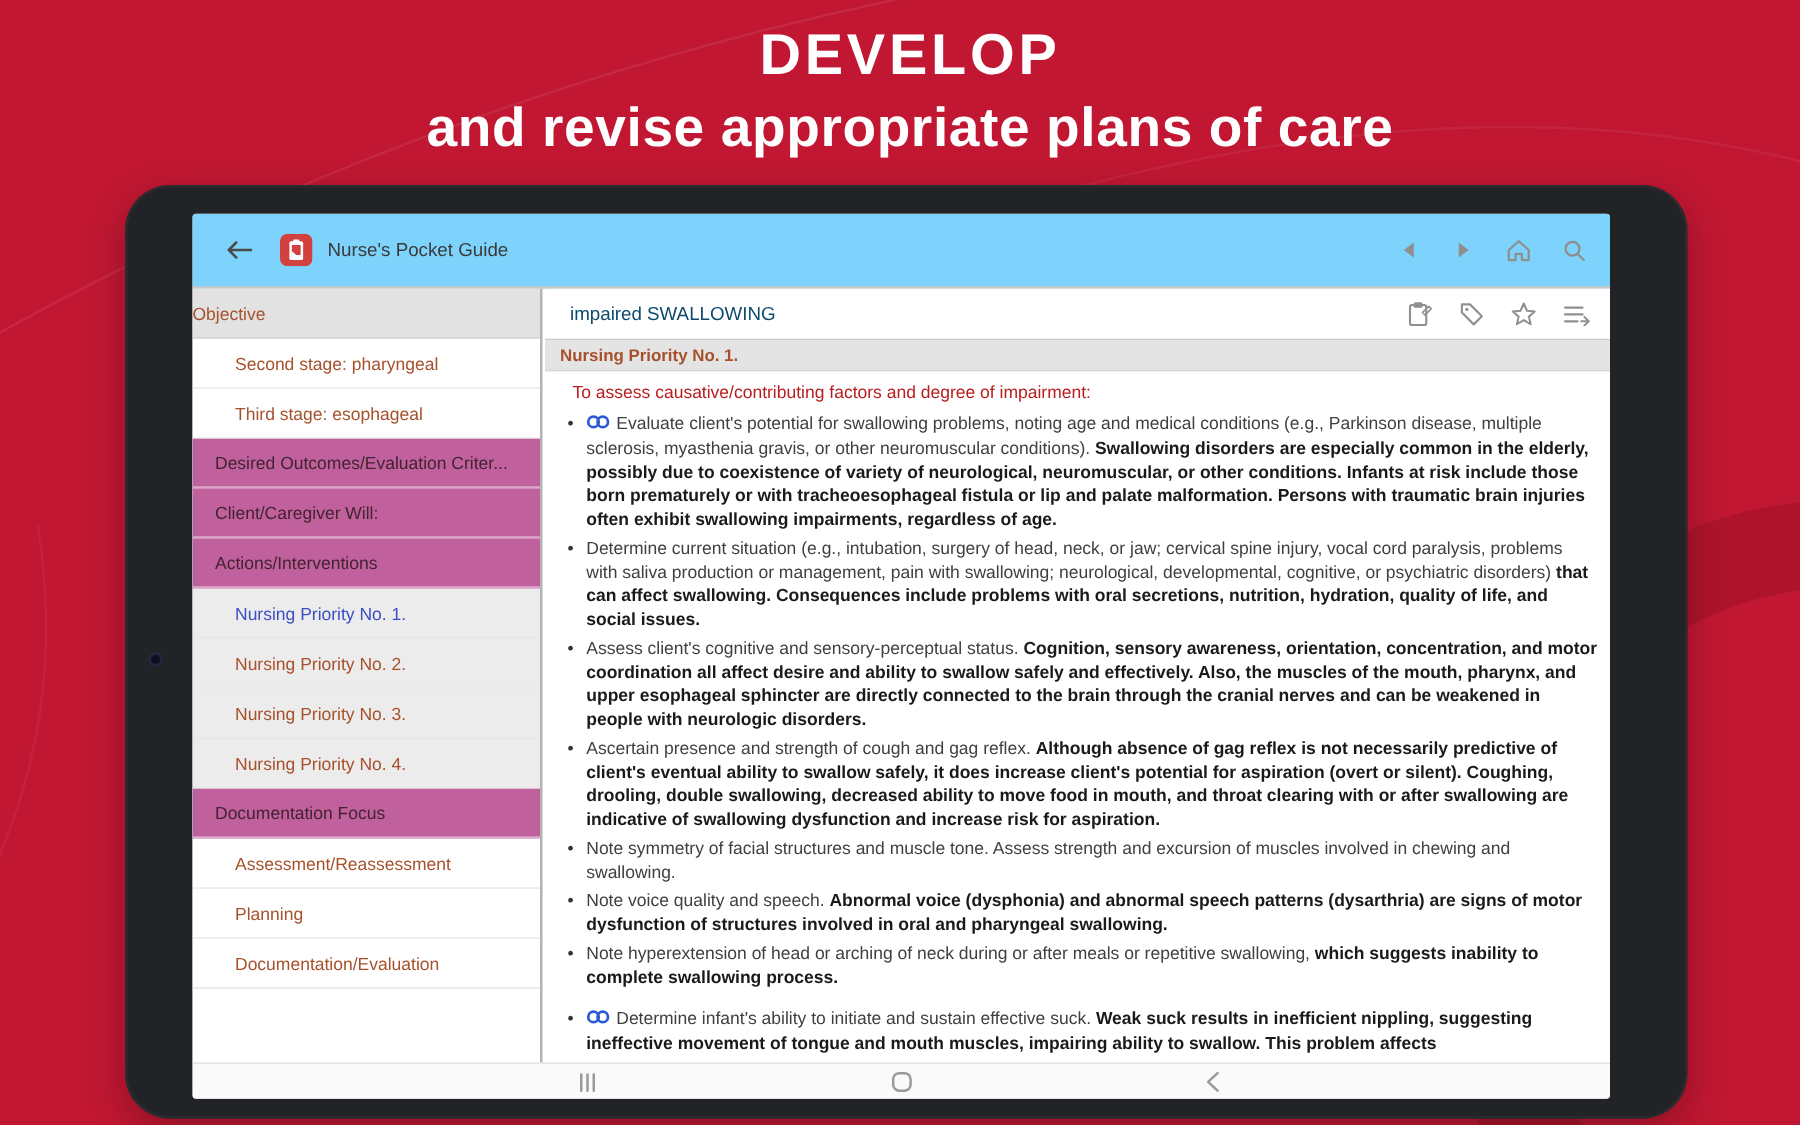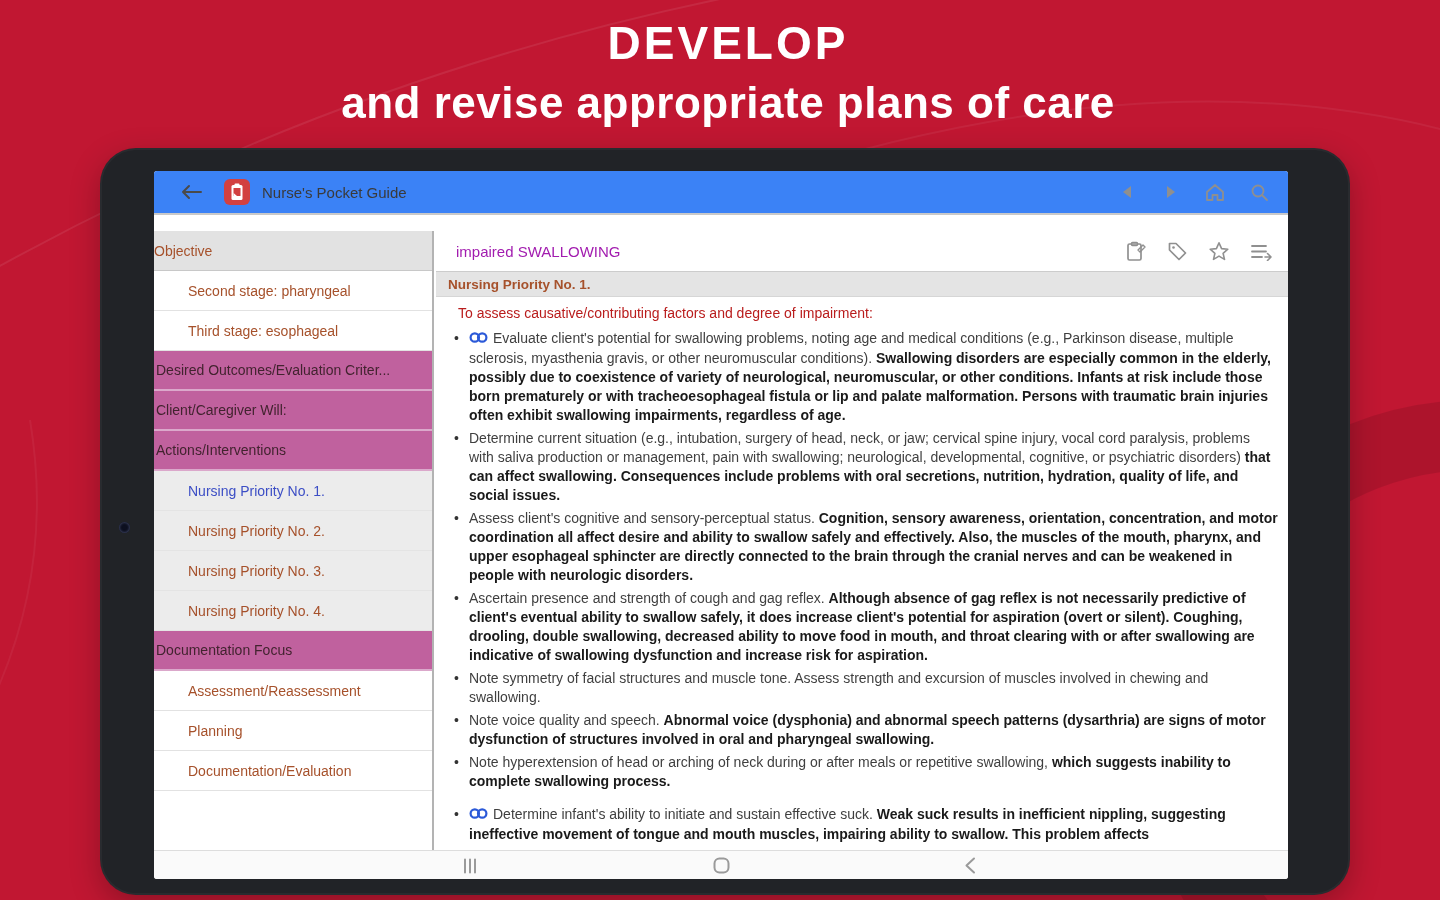--- a/index.html
+++ b/index.html
@@ -27,51 +27,51 @@
     position:absolute; left:19px; top:374px; width:11px; height:11px; border-radius:50%;
     background:#0d1020; box-shadow:inset 0 0 2px 1px #343a55;
   }
   .screen {
     position:absolute; left:54px; top:23px; width:1134px; height:708px;
     background:#ffffff; border-radius:3px; overflow:hidden;
   }
 
   
   .appbar {
-    position:absolute; left:0; top:0; width:100%; height:44px;
-    background:#3b82f6; border-bottom:2px solid #c9c9c9;
+    position:absolute; left:0; top:0; width:100%; height:60px;
+    background:#7dd3fc; border-bottom:2px solid #c9c9c9;
     display:flex; align-items:center;
   }
   .back-btn { margin-left:22px; width:30px; height:30px; display:flex; align-items:center; justify-content:center; color:#4a4a4a; cursor:pointer; }
   .app-icon { margin-left:18px; width:26px; height:26px; }
   .app-title { margin-left:12px; font-size:15px; color:#3a3a3a; }
   .appbar-right { margin-left:auto; margin-right:14px; display:flex; align-items:center; gap:14px; }
   .bar-icon { width:30px; height:30px; display:flex; align-items:center; justify-content:center; color:#8f8f8f; cursor:pointer; }
 
   
   .sidebar {
     position:absolute; left:0; top:60px; width:280px; height:619px;
     background:#ffffff; border-right:2px solid #b3b3b3; overflow:hidden;
   }
   .srow { height:40px; display:flex; align-items:center; font-size:14px; white-space:nowrap; overflow:hidden; cursor:pointer; }
   .srow.gray-header { background:#e2e2e2; color:#a6512b; border-bottom:1px solid #c8c8c8; }
   .srow.link { color:#a6512b; padding-left:34px; background:#fff; border-bottom:1px solid #e2e2e2; }
   .srow.link.on-gray { background:#ececec; border-bottom:1px solid #e4e4e4; }
-  .srow.pink { background:#c0619e; color:#42232f; padding-left:2px; border-bottom:2px solid #dba8cb; }
+  .srow.pink { background:#c0619e; color:#42232f; padding-left:18px; border-bottom:2px solid #dba8cb; }
   .srow.selected { color:#3c4ec5; }
 
   
   .content {
     position:absolute; left:282px; top:60px; width:852px; height:619px;
     background:#ffffff; overflow:hidden;
   }
   .topic-bar {
     height:41px; display:flex; align-items:center; border-bottom:1px solid #cccccc; background:#ffffff;
   }
-  .topic-title { margin-left:20px; font-size:15px; color:#a21caf; }
+  .topic-title { margin-left:20px; font-size:15px; color:#0c4a6e; }
   .topic-icons { margin-left:auto; margin-right:12px; display:flex; align-items:center; gap:12px; }
   .topic-icons .bar-icon { color:#909090; }
   .section-header {
     height:25px; background:#e4e4e4; display:flex; align-items:center;
     font-size:13.5px; font-weight:bold; color:#a6512b; padding-left:12px;
     border-bottom:1px solid #d6d6d6;
   }
   .intro { margin:8px 0 4px 22px; font-size:14px; color:#b91c1c; }
   .bullets { list-style:none; margin:8px 10px 0 18px; }
   .bullets li { display:flex; margin-bottom:4px; font-size:14px; line-height:19px; color:#3f3f3f; }

